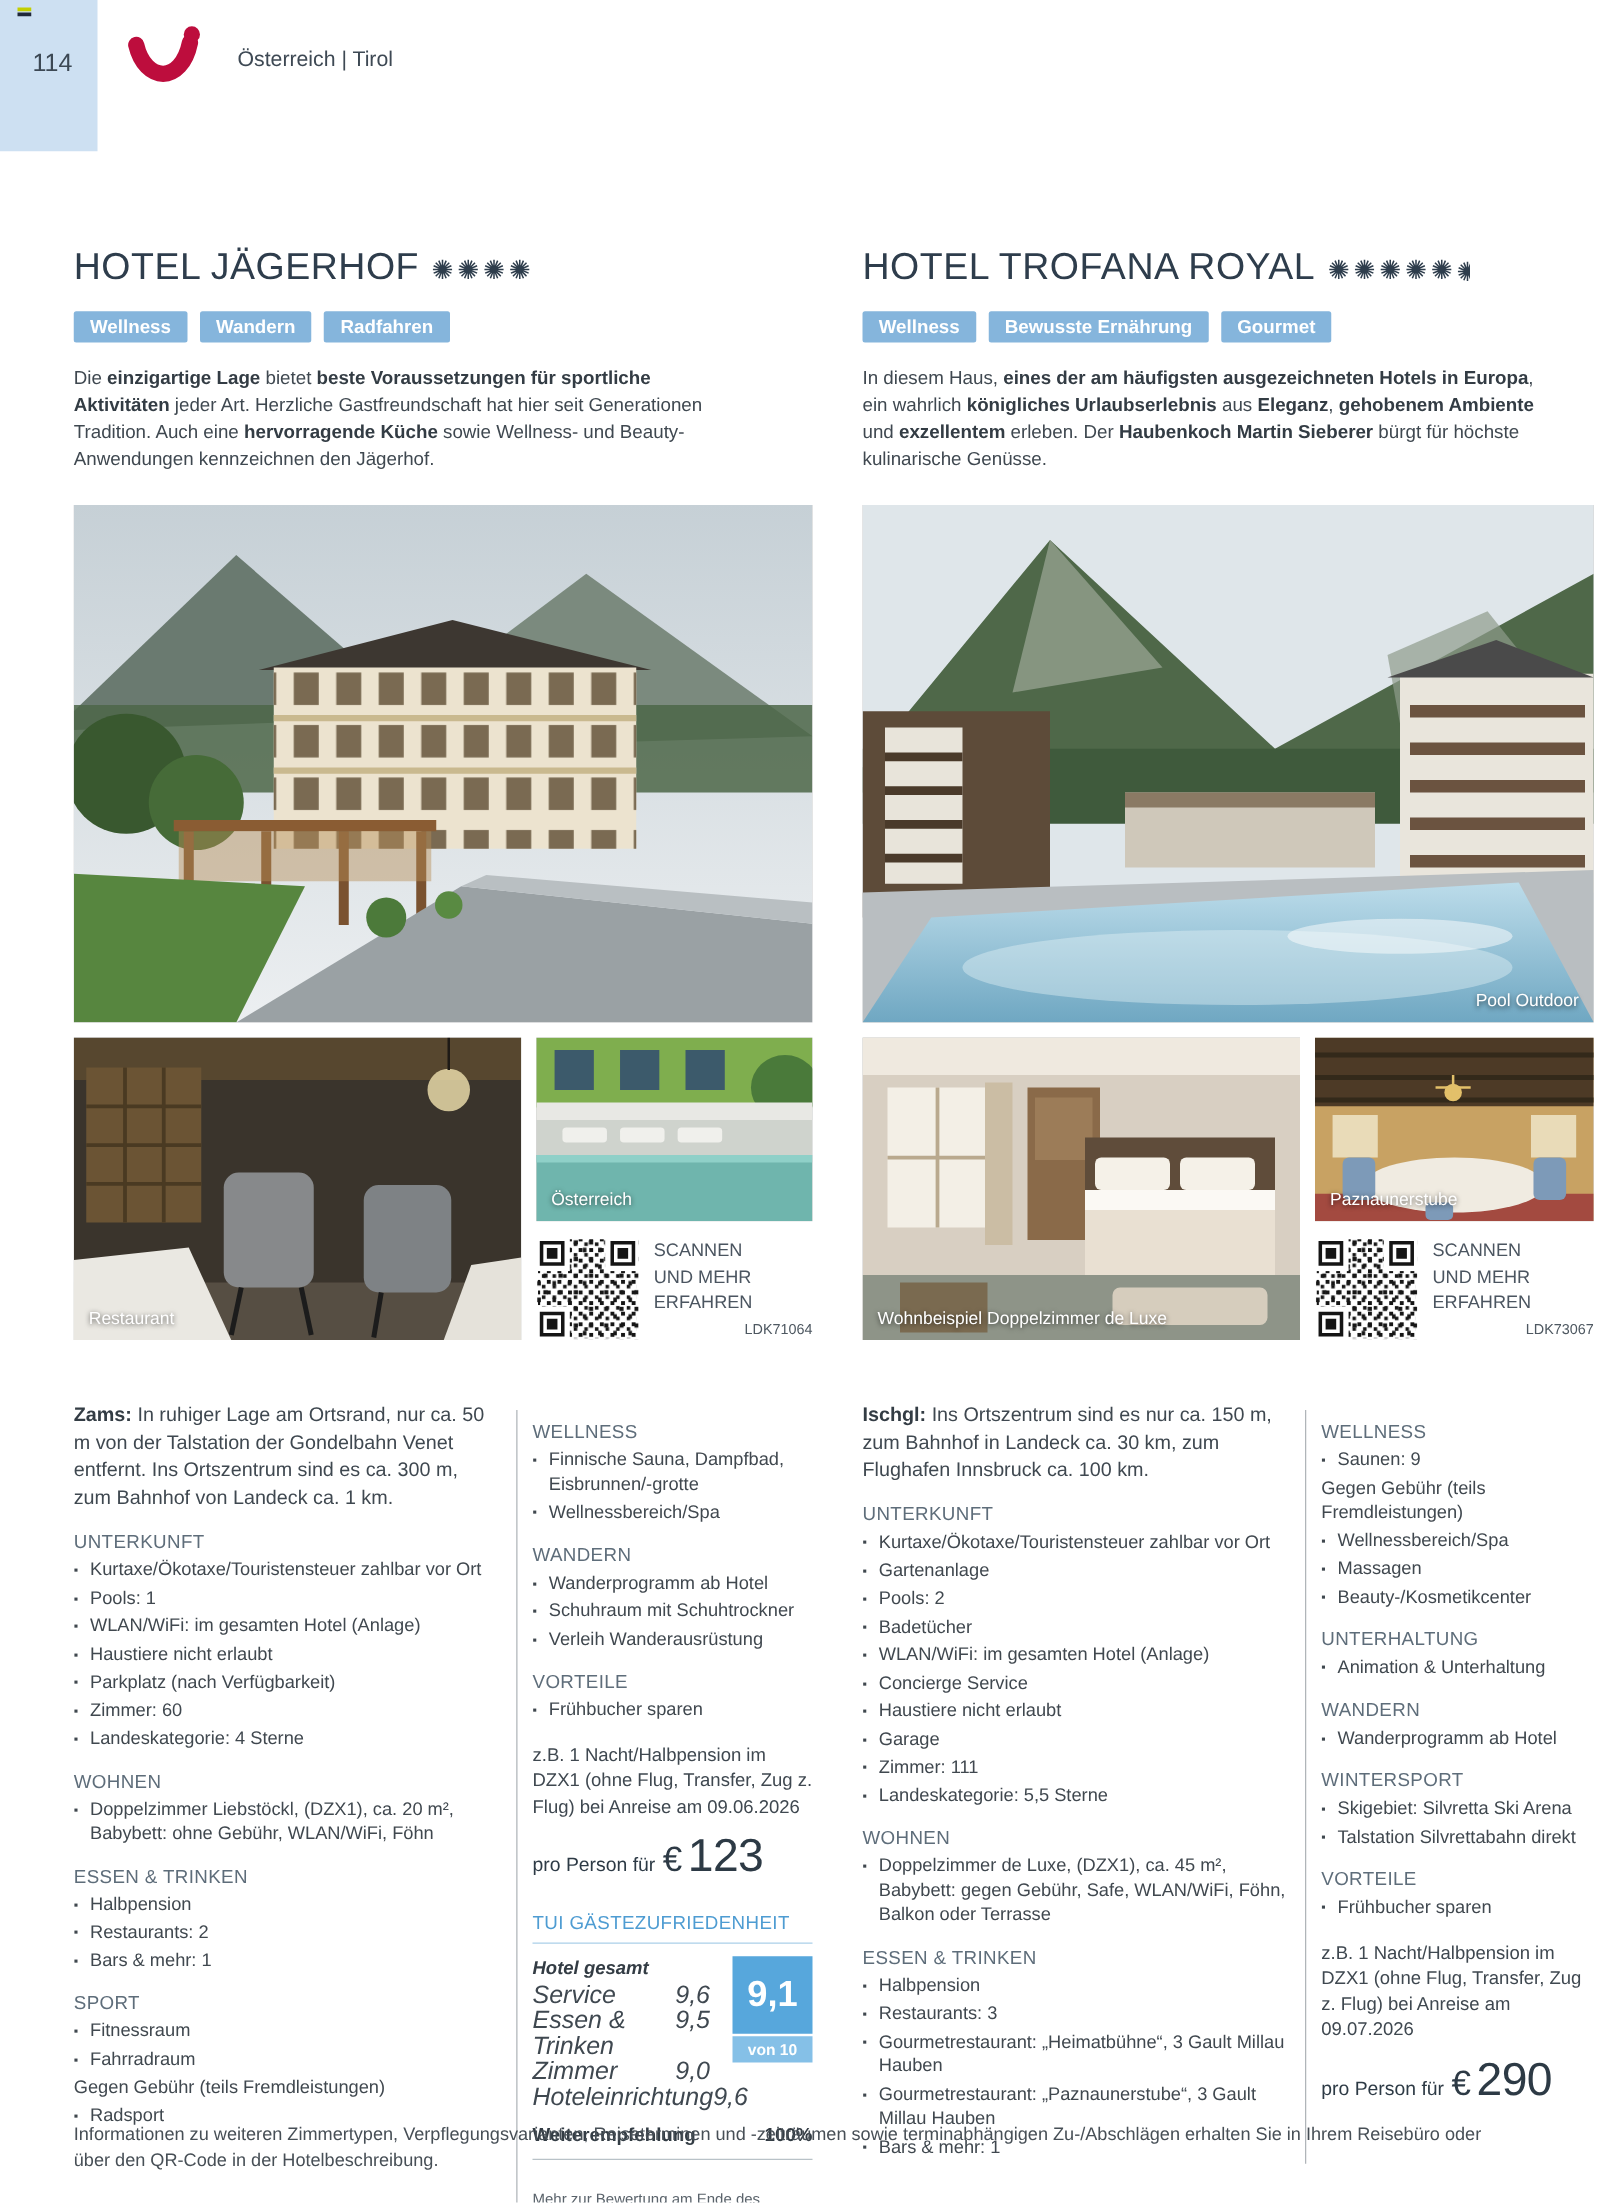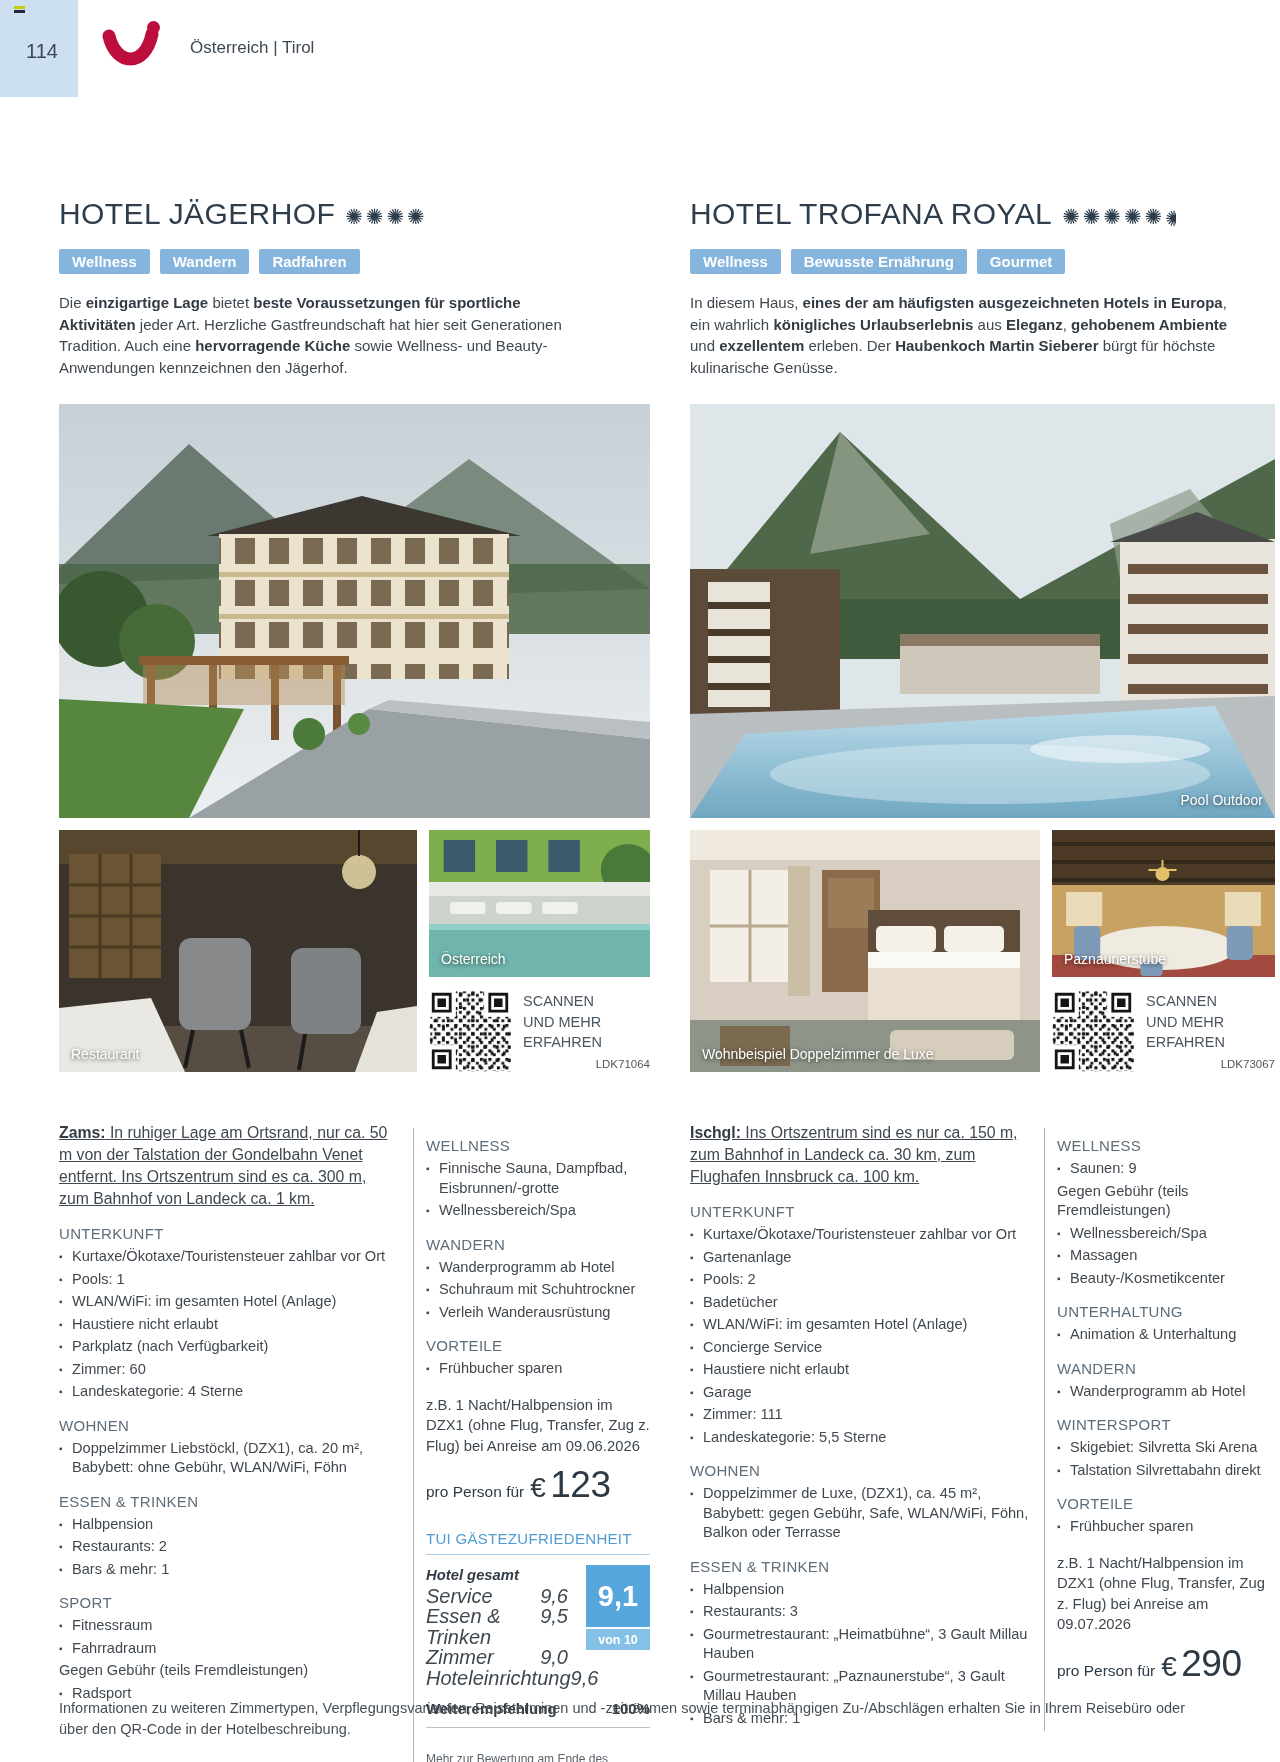--- a/index.html
+++ b/index.html
@@ -1,21 +1,21 @@
 <!DOCTYPE html>
 <html><head>
 <meta charset="utf-8">
 <style>
   html,body{margin:0;padding:0;}
   body{
     position:relative;width:1280px;height:1762px;overflow:hidden;background:#fff;
     font-family:"Liberation Sans", sans-serif;color:#40484f;
   }
   
-  .pagebox{position:absolute;left:0;top:0;width:78px;height:97px;background:#cde0f2;}
+  .pagebox{position:absolute;left:0;top:0;width:78px;height:121px;background:#cde0f2;}
   .pagenum{position:absolute;left:26px;top:40px;font-size:20px;color:#3c4854;}
   .regmark{position:absolute;left:14px;top:6px;width:11px;}
   .regmark .s1{height:3px;background:#c3cf00;}
   .regmark .s2{height:3px;margin-top:1px;background:#20283a;}
   .logo{position:absolute;left:102px;top:20px;}
   .region{position:absolute;left:190px;top:38px;font-size:17px;color:#3e4954;}
 
   .content{position:absolute;top:197px;left:59px;display:flex;gap:40px;}
   .hcol{flex:0 0 auto;}
   .hcol.left{width:591px;}
@@ -43,21 +43,21 @@
   .qr{width:82px;height:82px;}
   .qrcap{margin-left:12px;font-size:14.5px;line-height:1.42;color:#4b5560;white-space:pre-line;margin-top:1px;}
   .hcode{position:absolute;right:0;bottom:2px;font-size:11.5px;color:#4e5861;}
   .plabel{position:absolute;left:12px;bottom:10px;color:#fff;font-size:14px;text-shadow:0 1px 4px rgba(0,0,0,.65);}
   .plabel.right{left:auto;right:12px;}
 
   .details{margin-top:50px;display:flex;min-height:545px;}
   .dcol1{width:340px;flex:0 0 auto;}
   .vdiv{width:1px;background:#b0b5b9;margin:6px 12px 0 14px;}
   .dcol2{flex:1;min-width:0;}
-  .loc{margin:0 0 4px 0;font-size:15.8px;line-height:22px;color:#3f4850;text-decoration:underline;}
+  .loc{margin:0 0 4px 0;font-size:15.8px;line-height:22px;color:#3f4850;}
   .loc b{color:#333c44;}
   .sec-h{font-size:15px;color:#5e6d7a;margin:15px 0 5px 0;letter-spacing:.3px;}
   .dcol1 > .sec-h:first-child, .dcol2 > .sec-h:first-child{margin-top:0;}
   .item{position:relative;padding-left:13px;font-size:14.6px;line-height:19.5px;margin-bottom:3px;}
   .item::before{content:"▪";position:absolute;left:0;top:0;font-size:10px;line-height:19.5px;color:#40484f;}
   .item.nob{padding-left:0;}
   .item.nob::before{content:"";}
 
   .pricenote{margin-top:16px;font-size:14.8px;line-height:20.5px;color:#3f4850;}
   .priceline{margin-top:8px;color:#2d3a45;white-space:nowrap;}

